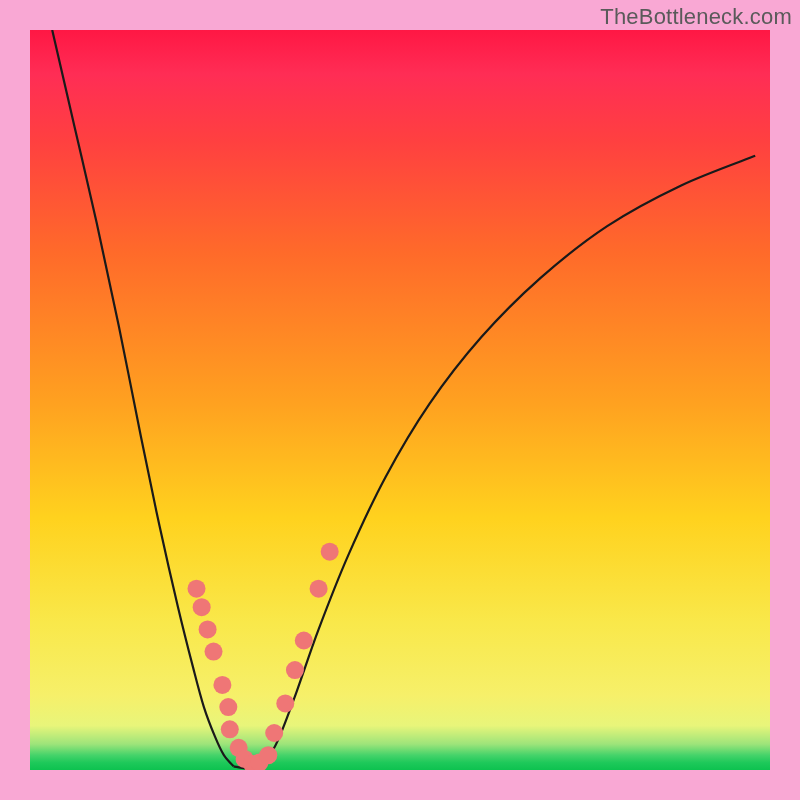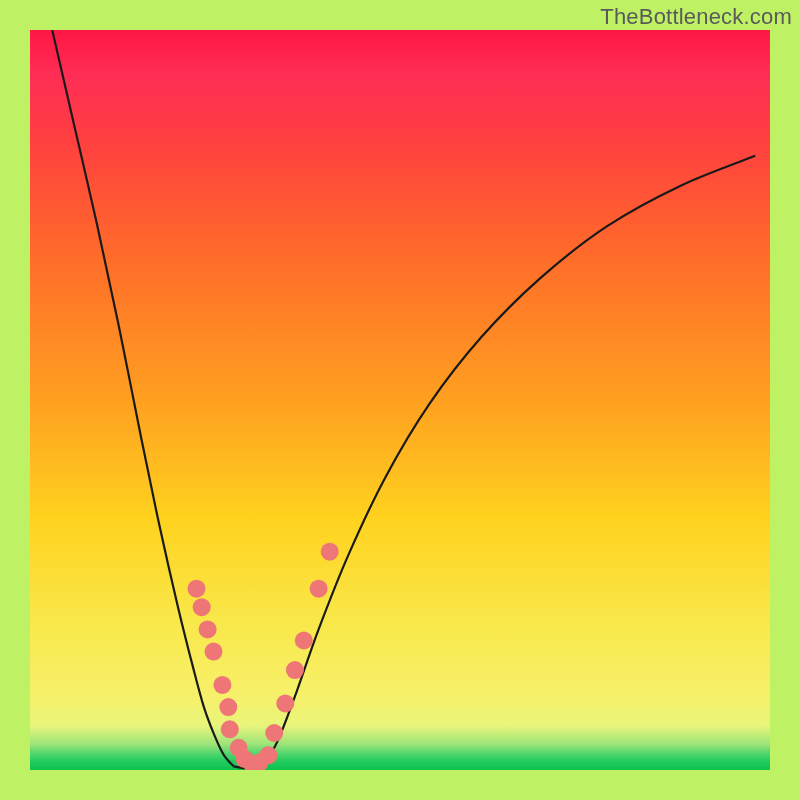--- a/index.html
+++ b/index.html
@@ -9,21 +9,21 @@
     height: 800px;
     overflow: hidden;
     background: #000;
     font-family: Arial, Helvetica, sans-serif;
   }
   .frame {
     position: absolute;
     top: 0; left: 0;
     width: 800px;
     height: 800px;
-    background: #bef264;
+    background: #f9a8d4;
   }
   .plot-area {
     position: absolute;
     top: 30px;
     left: 30px;
     width: 740px;
     height: 740px;
     overflow: hidden;
   }
   .gradient-bg {

